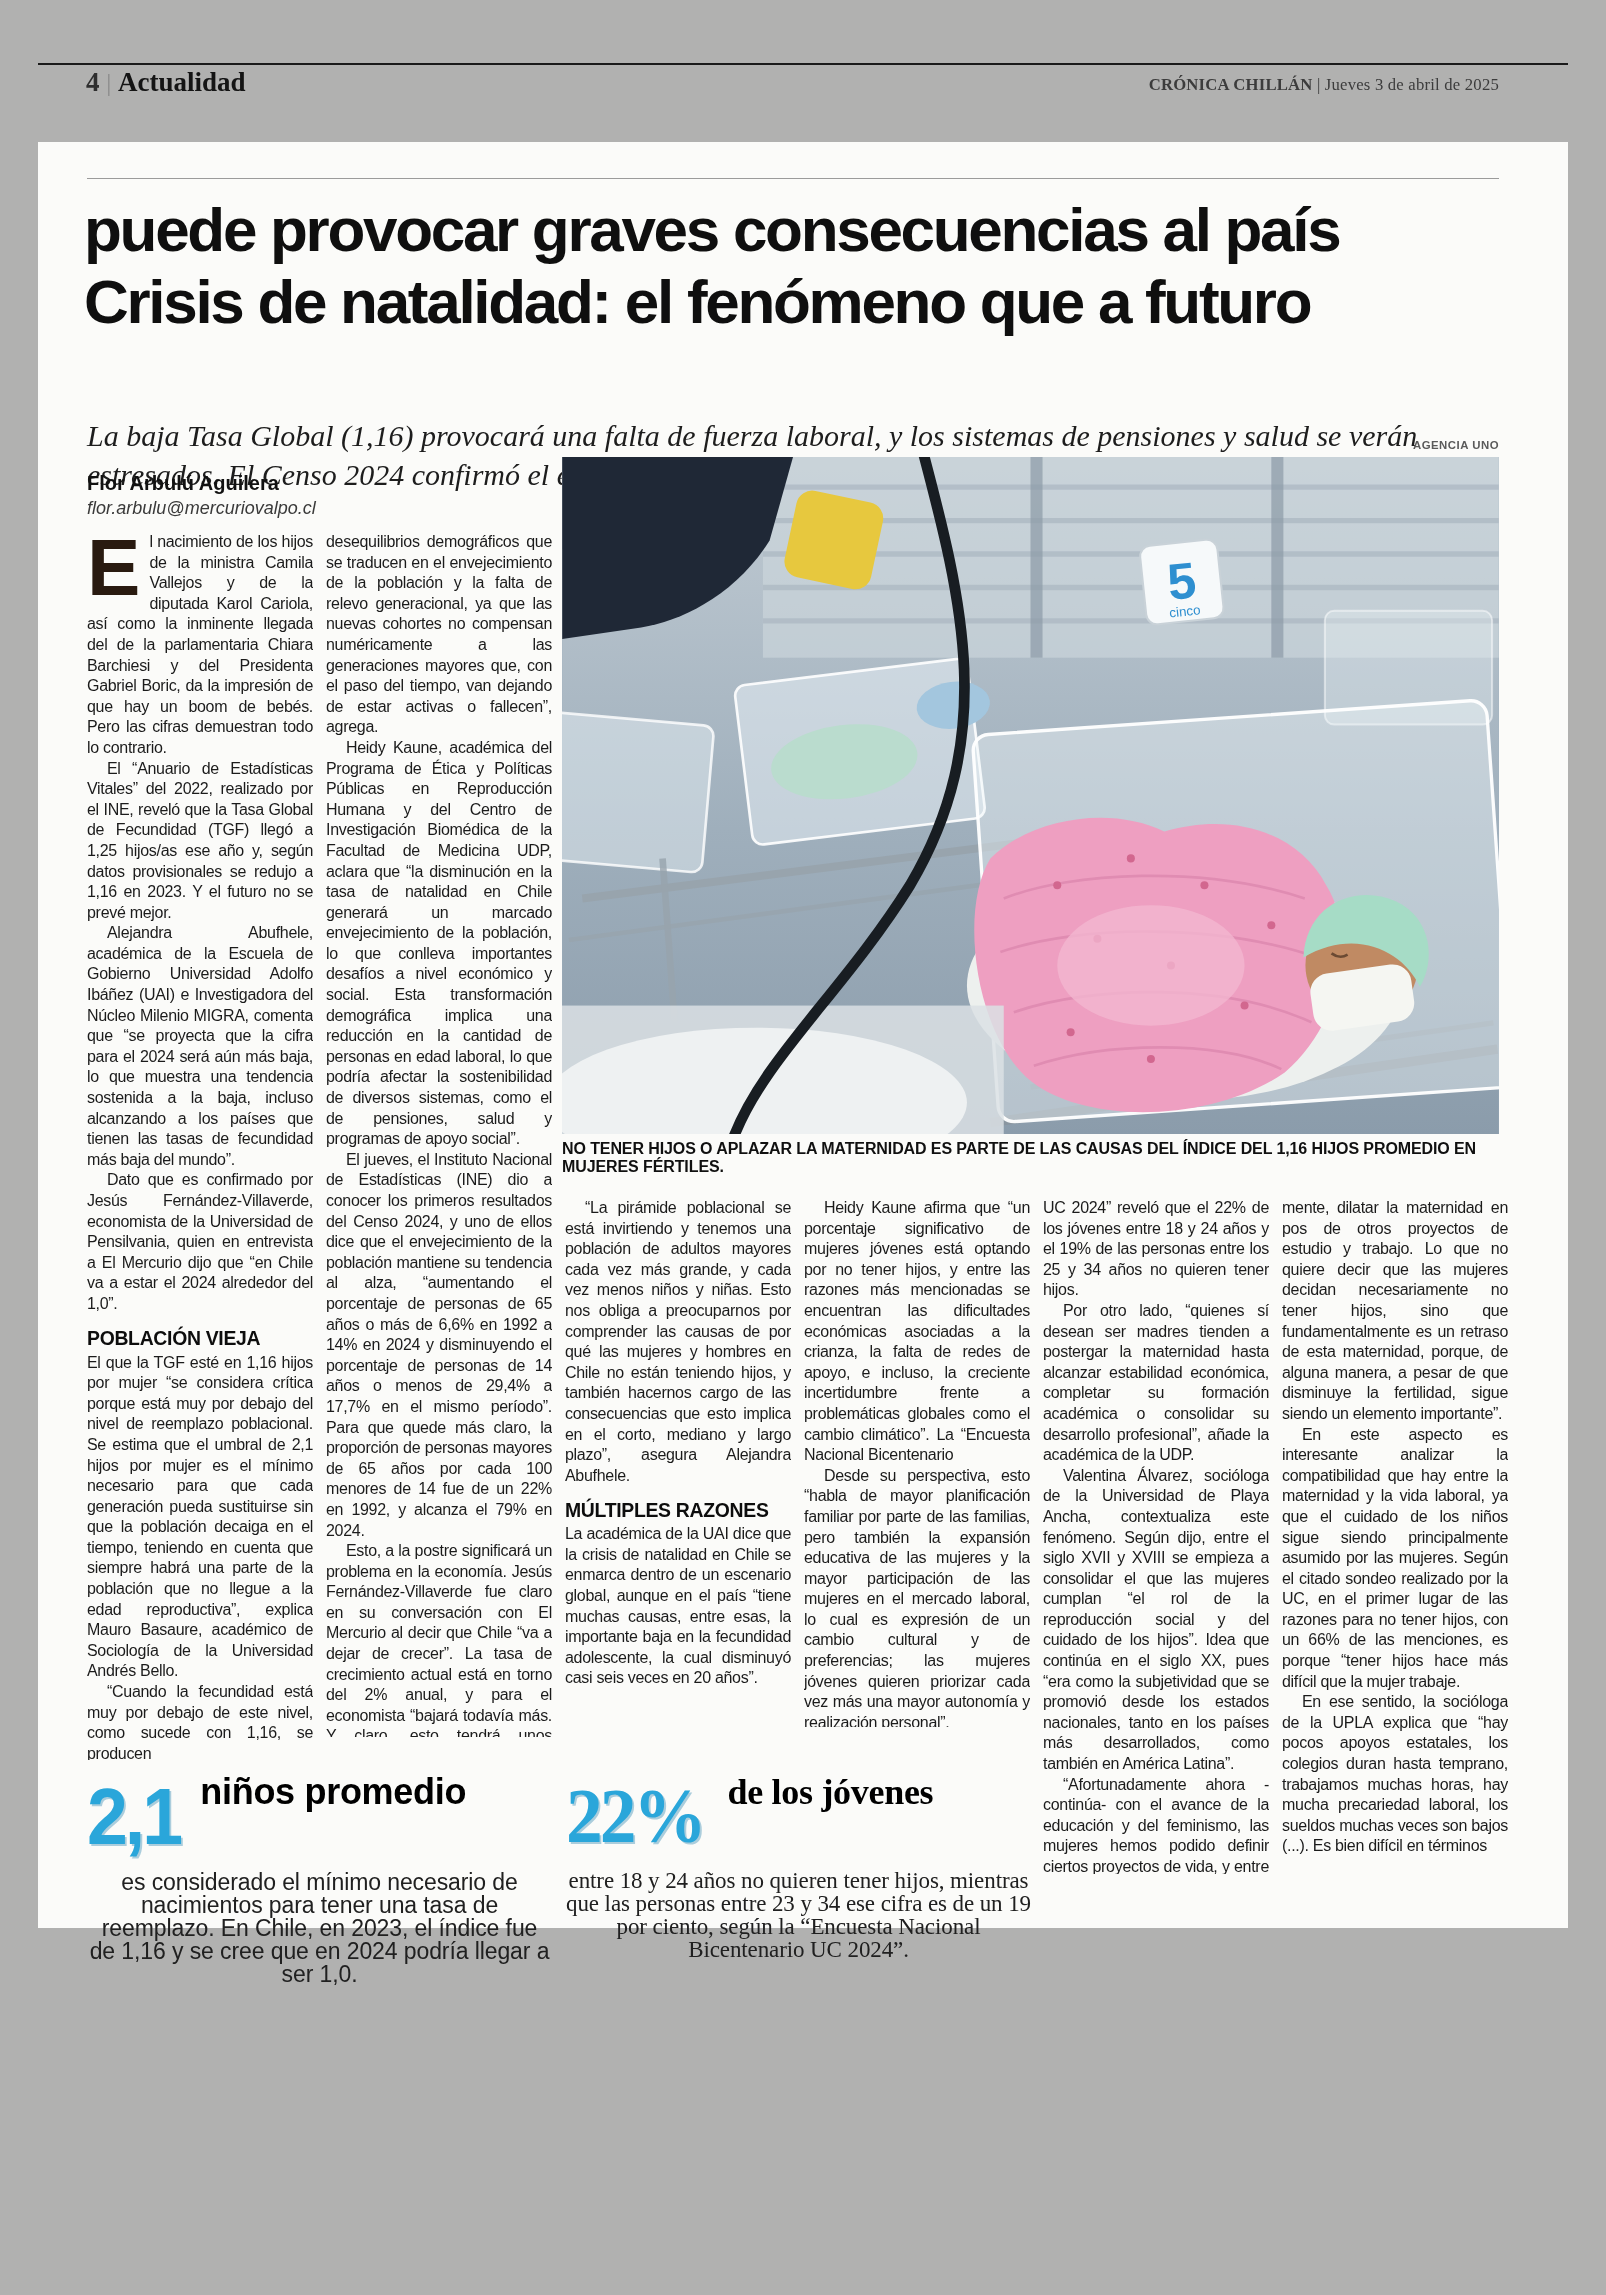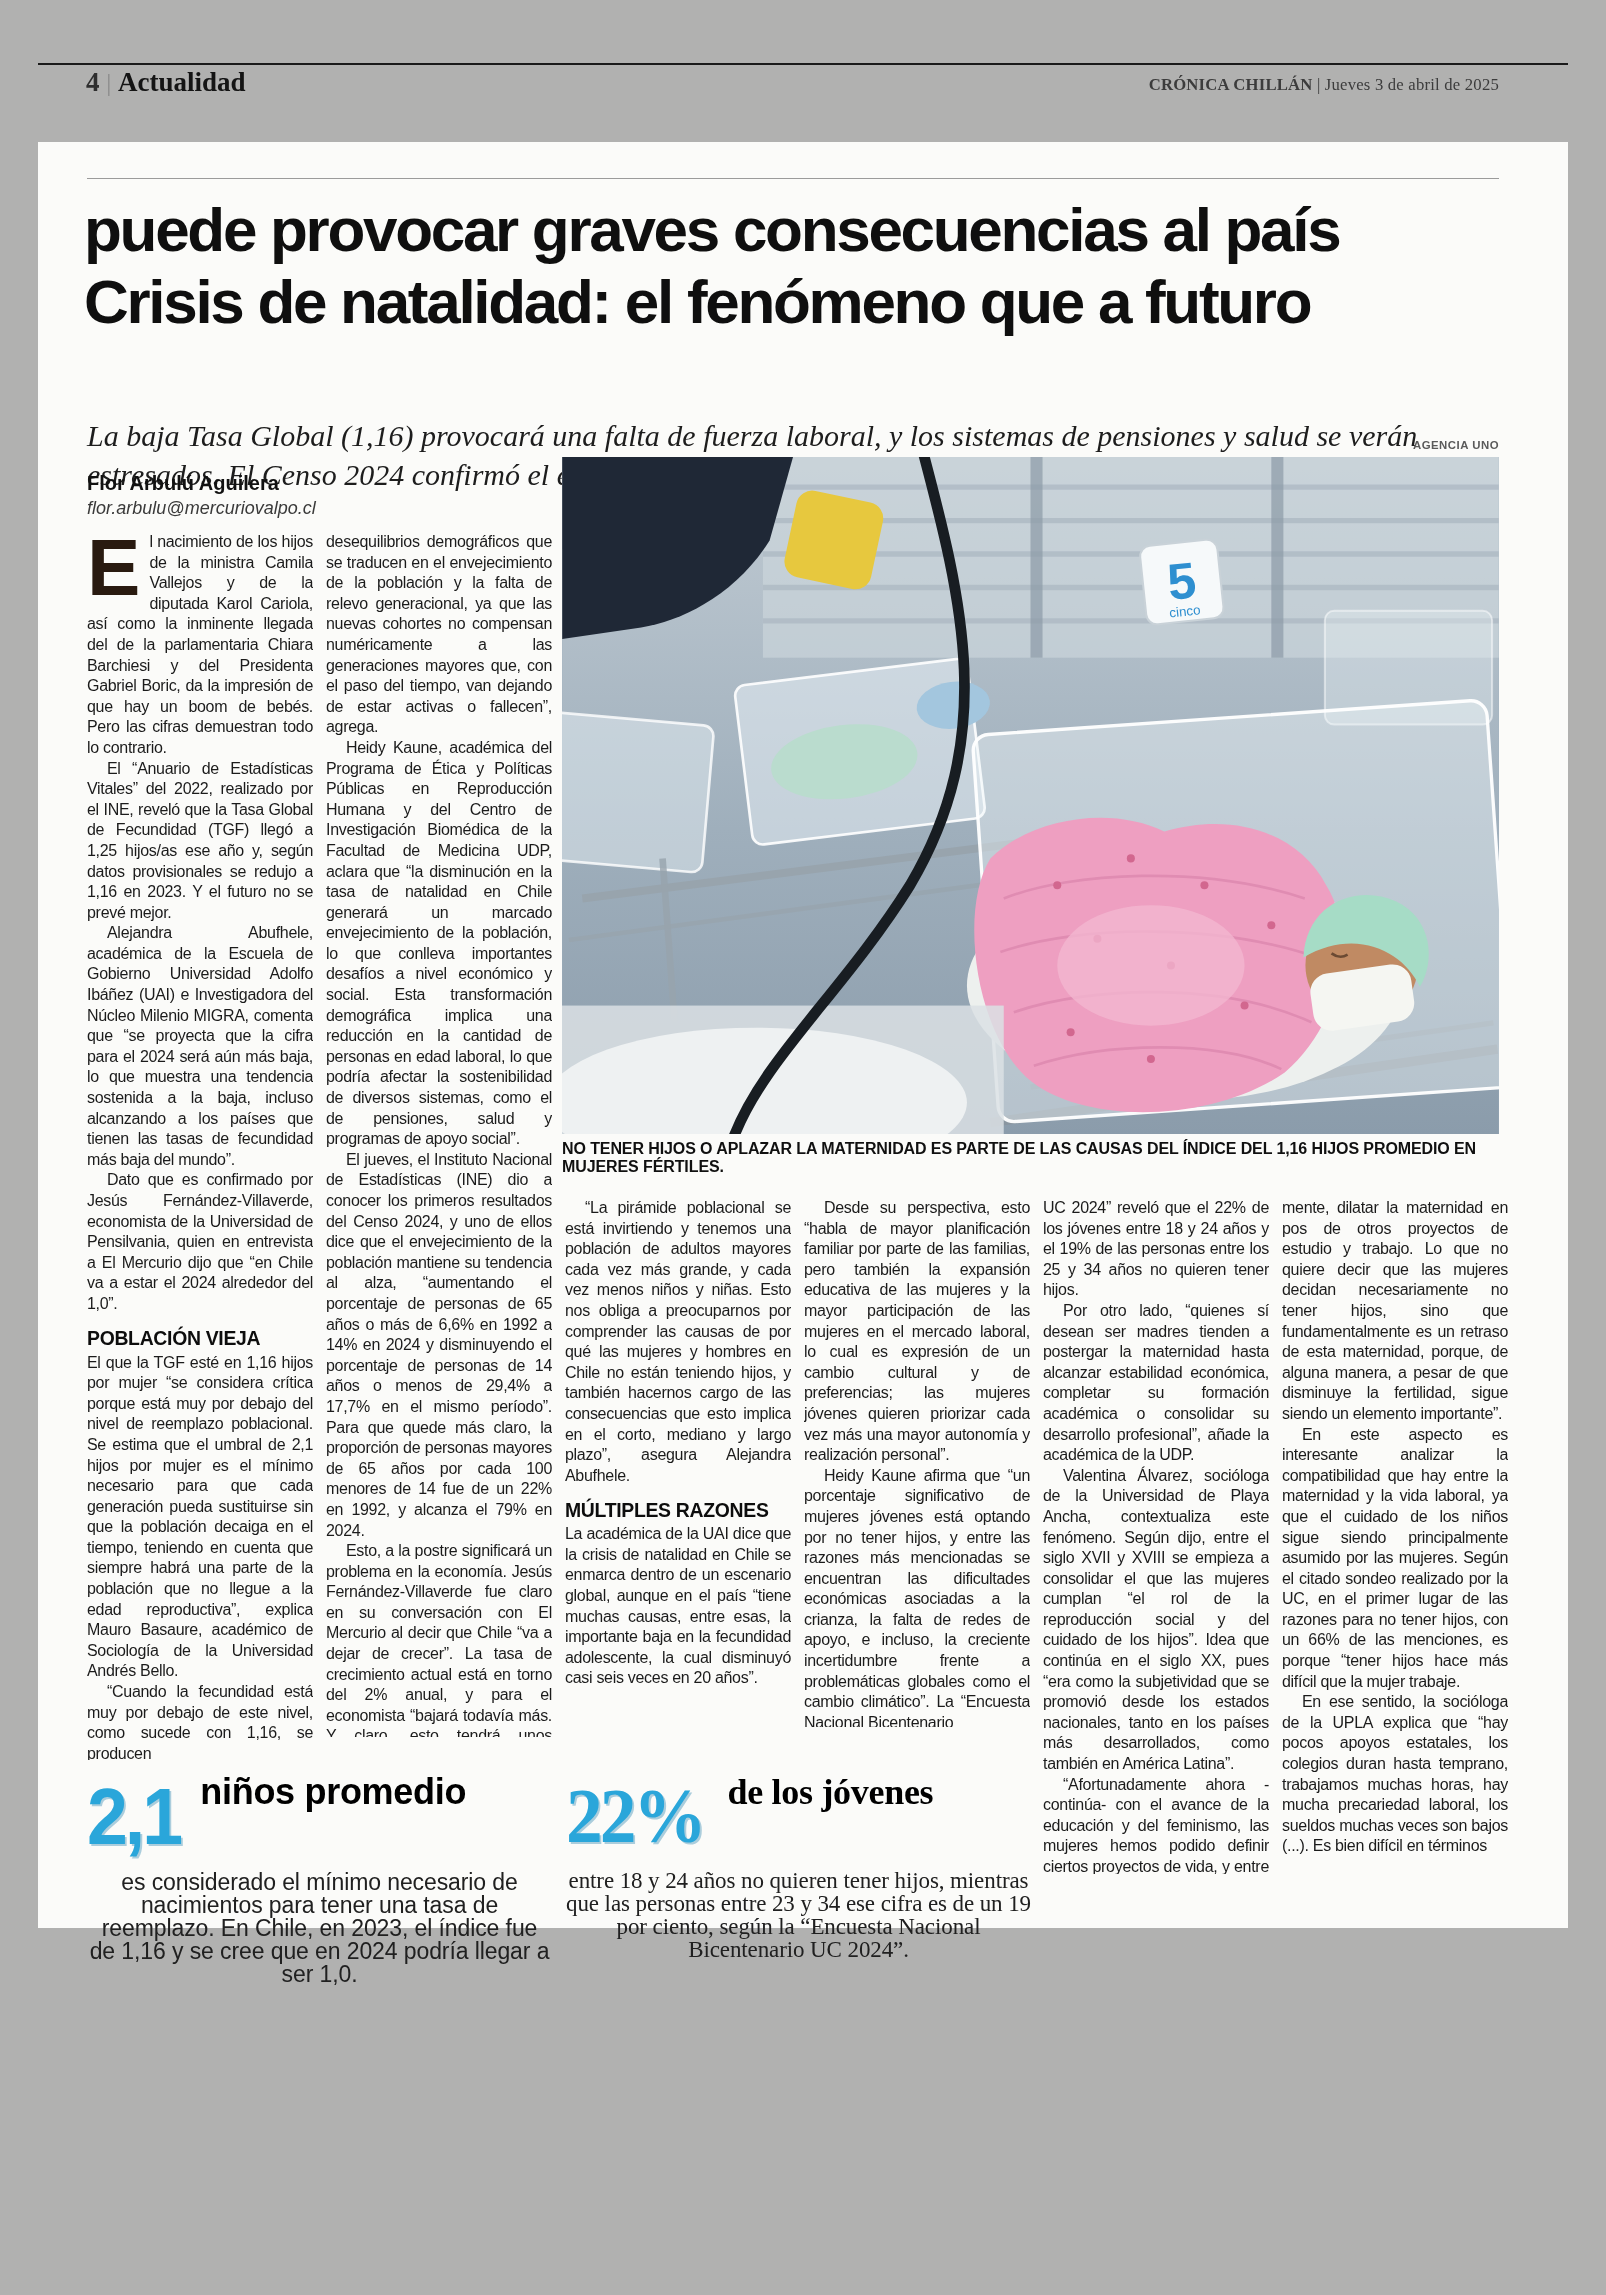--- a/index.html
+++ b/index.html
@@ -190,22 +190,22 @@
     <p class="ind">Esto, a la postre significará un problema en la economía. Jesús Fernández-Villaverde fue claro en su conversación con El Mercurio al decir que Chile “va a dejar de crecer”. La tasa de crecimiento actual está en torno del 2% anual, y para el economista “bajará todavía más. Y claro, esto tendrá unos problemas de cómo se paga la deuda pública, cómo se sostiene el sistema del Estado del bienestar, etc”.</p>
   </div>
 
   <div class="col c3">
     <p class="ind">“La pirámide poblacional se está invirtiendo y tenemos una población de adultos mayores cada vez más grande, y cada vez menos niños y niñas. Esto nos obliga a preocuparnos por comprender las causas de por qué las mujeres y hombres en Chile no están teniendo hijos, y también hacernos cargo de las consecuencias que esto implica en el corto, mediano y largo plazo”, asegura Alejandra Abufhele.</p>
     <h3 class="colhead">MÚLTIPLES RAZONES</h3>
     <p>La académica de la UAI dice que la crisis de natalidad en Chile se enmarca dentro de un escenario global, aunque en el país “tiene muchas causas, entre esas, la importante baja en la fecundidad adolescente, la cual disminuyó casi seis veces en 20 años”.</p>
   </div>
 
   <div class="col c4">
+    <p class="ind">Heidy Kaune afirma que “un porcentaje significativo de mujeres jóvenes está optando por no tener hijos, y entre las razones más mencionadas se encuentran las dificultades económicas asociadas a la crianza, la falta de redes de apoyo, e incluso, la creciente incertidumbre frente a problemáticas globales como el cambio climático”. La “Encuesta Nacional Bicentenario</p>
     <p class="ind">Desde su perspectiva, esto “habla de mayor planificación familiar por parte de las familias, pero también la expansión educativa de las mujeres y la mayor participación de las mujeres en el mercado laboral, lo cual es expresión de un cambio cultural y de preferencias; las mujeres jóvenes quieren priorizar cada vez más una mayor autonomía y realización personal”.</p>
-    <p class="ind">Heidy Kaune afirma que “un porcentaje significativo de mujeres jóvenes está optando por no tener hijos, y entre las razones más mencionadas se encuentran las dificultades económicas asociadas a la crianza, la falta de redes de apoyo, e incluso, la creciente incertidumbre frente a problemáticas globales como el cambio climático”. La “Encuesta Nacional Bicentenario</p>
   </div>
 
   <div class="col c5">
     <p>UC 2024” reveló que el 22% de los jóvenes entre 18 y 24 años y el 19% de las personas entre los 25 y 34 años no quieren tener hijos.</p>
     <p class="ind">Por otro lado, “quienes sí desean ser madres tienden a postergar la maternidad hasta alcanzar estabilidad económica, completar su formación académica o consolidar su desarrollo profesional”, añade la académica de la UDP.</p>
     <p class="ind">Valentina Álvarez, socióloga de la Universidad de Playa Ancha, contextualiza este fenómeno. Según dijo, entre el siglo XVII y XVIII se empieza a consolidar el que las mujeres cumplan “el rol de la reproducción social y del cuidado de los hijos”. Idea que continúa en el siglo XX, pues “era como la subjetividad que se promovió desde los estados nacionales, tanto en los países más desarrollados, como también en América Latina”.</p>
     <p class="ind">“Afortunadamente ahora -continúa- con el avance de la educación y del feminismo, las mujeres hemos podido definir ciertos proyectos de vida, y entre esos también está, general-</p>
   </div>
 
   <div class="col c6">

